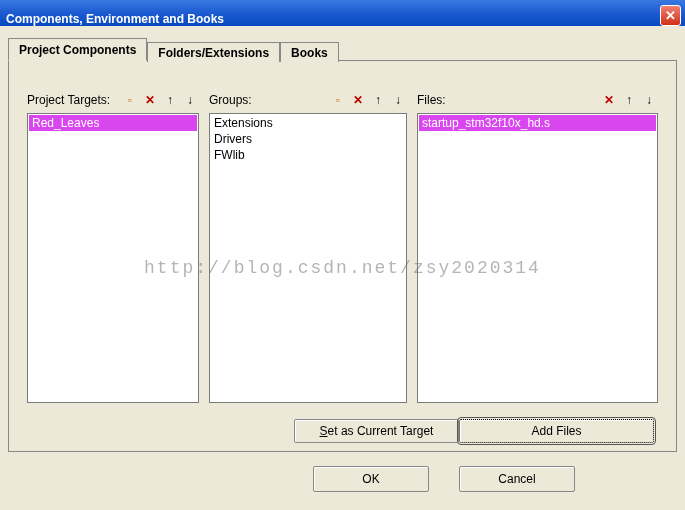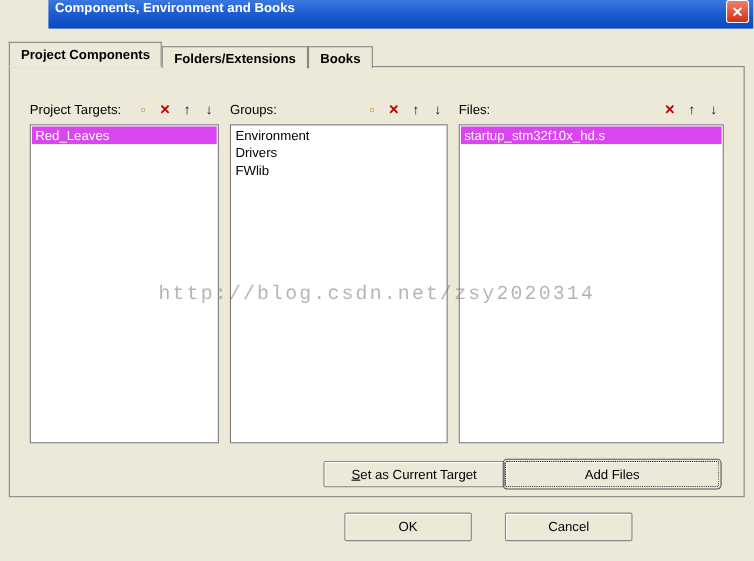--- a/index.html
+++ b/index.html
@@ -11,25 +11,24 @@
     width: 685px;
     height: 510px;
     overflow: hidden;
     position: relative;
   }
   .titlebar {
     background: linear-gradient(to bottom, #3a78e0 0%, #1c5bd0 50%, #0848c0 100%);
     color: #fff;
     height: 26px;
     display: flex;
-    align-items: flex-start;
+    align-items: flex-end;
     justify-content: space-between;
     padding: 0 4px 0 6px;
     font-weight: bold;
-    margin-left: 44px;
   }
   .titlebar-close {
     width: 21px;
     height: 21px;
     background: linear-gradient(to bottom, #f08070, #d03018);
     border: 1px solid #fff;
     border-radius: 3px;
     color: #fff;
     display: flex;
     align-items: center;
@@ -217,21 +216,21 @@
       <div class="col-header">
         <span class="col-label">Groups:</span>
         <div class="tool-icons">
           <div class="tool-btn icon-new">▫</div>
           <div class="tool-btn icon-delete">✕</div>
           <div class="tool-btn icon-up">↑</div>
           <div class="tool-btn icon-down">↓</div>
         </div>
       </div>
       <div class="listbox" id="list-groups">
-          <div class="list-item">Environment</div>
+          <div class="list-item">Extensions</div>
           <div class="list-item">Drivers</div>
           <div class="list-item">FWlib</div>
         </div>
     </div>
 
     <div class="col col-files">
       <div class="col-header">
         <span class="col-label">Files:</span>
         <div class="tool-icons">
           <div class="tool-btn icon-delete">✕</div>

